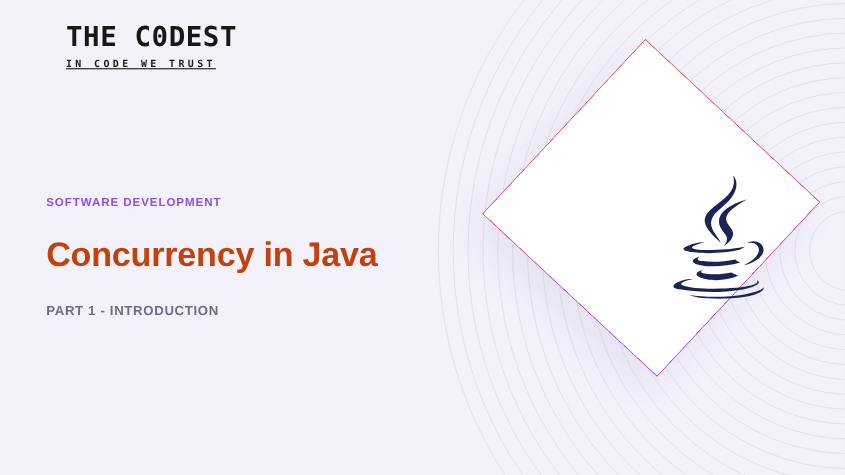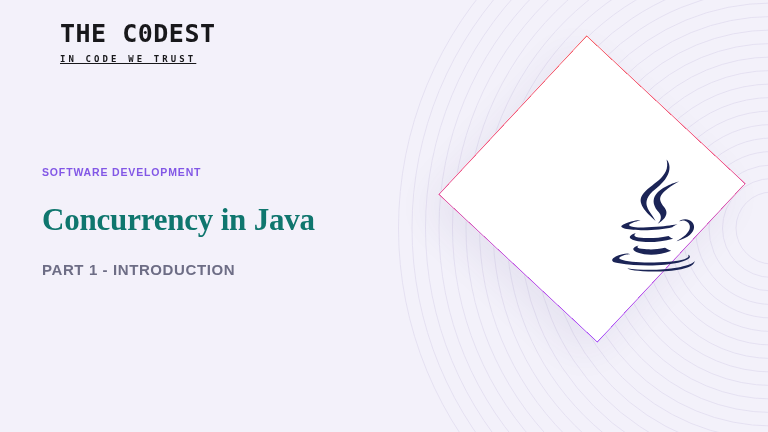--- a/index.html
+++ b/index.html
@@ -56,47 +56,47 @@
     letter-spacing: 3.1px;
     color: #18181b;
     white-space: nowrap;
     text-decoration: underline;
   }
 
   
   .copy {
     position: absolute;
     left: 42px;
-    top: 165px;
+    top: 177px;
     width: 420px;
   }
   .eyebrow {
     font-family: "Liberation Sans", sans-serif;
     font-weight: 700;
     font-size: 10.5px;
     line-height: 14px;
     letter-spacing: 0.85px;
     color: #8257e6;
     margin: 0 0 22px 0;
     white-space: nowrap;
   }
   .title {
-    font-family: Liberation Serif, serif;
+    font-family: Liberation Sans, sans-serif;
     font-weight: 700;
     font-size: 31px;
     line-height: 38px;
     letter-spacing: -0.2px;
-    color: #0f766e;
+    color: #c2410c;
     margin: 0 0 24px 0;
     white-space: nowrap;
   }
   .part {
     font-family: "Liberation Sans", sans-serif;
     font-weight: 700;
-    font-size: 15px;
+    font-size: 12px;
     line-height: 14px;
     letter-spacing: 0.6px;
     color: #6d6d85;
     margin: 0;
     white-space: nowrap;
   }
 
   
   .card-stage {
     position: absolute;

